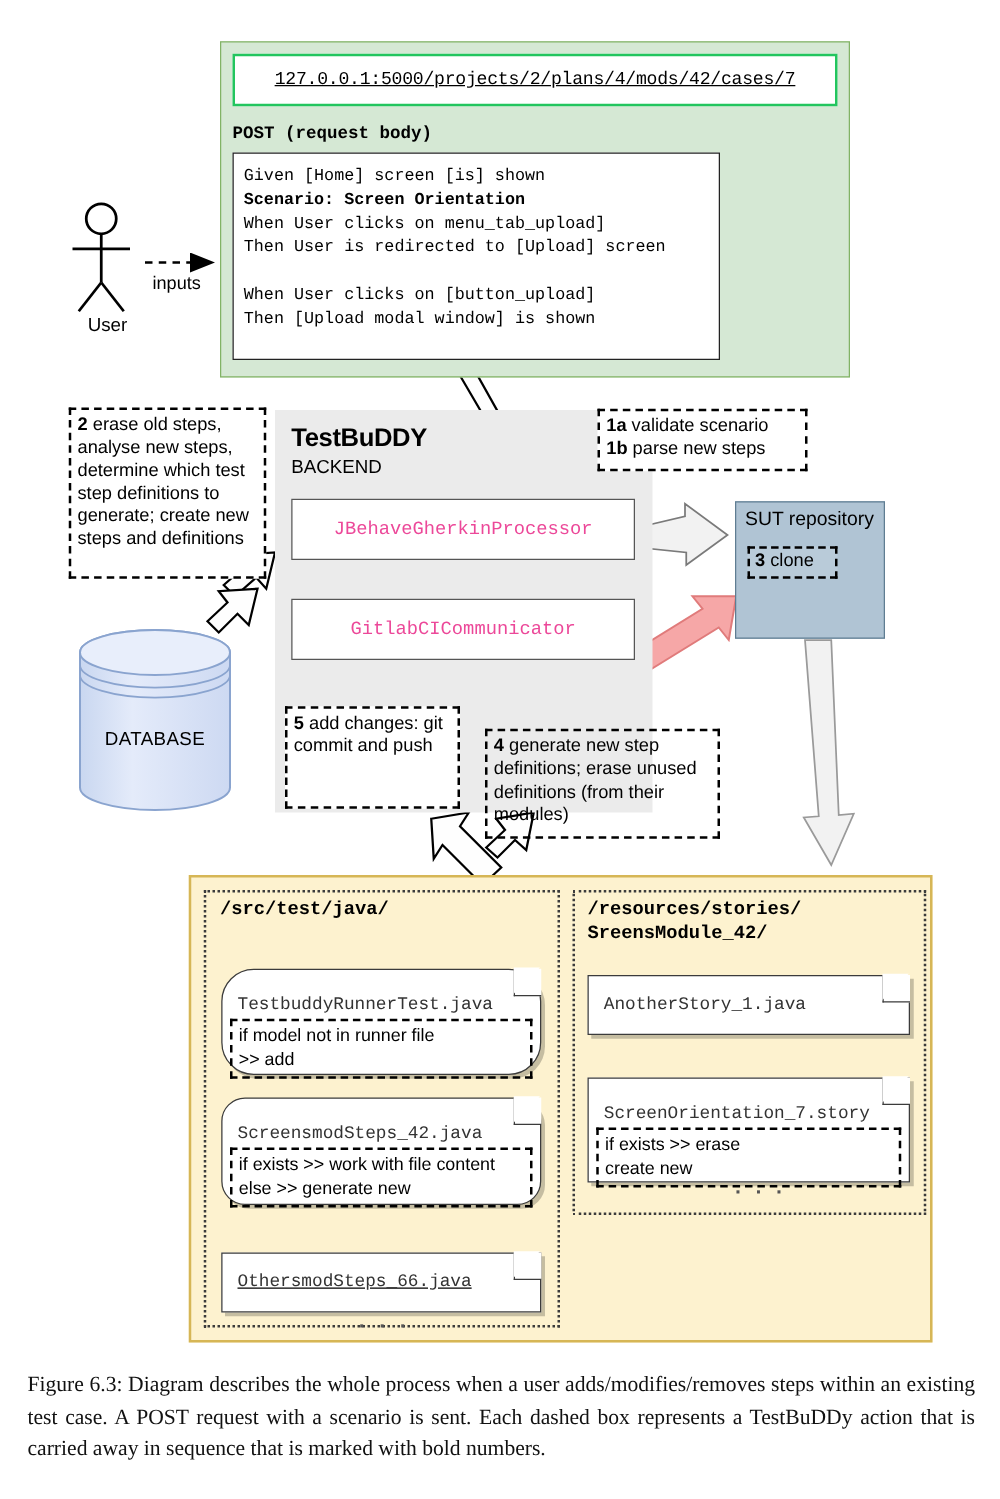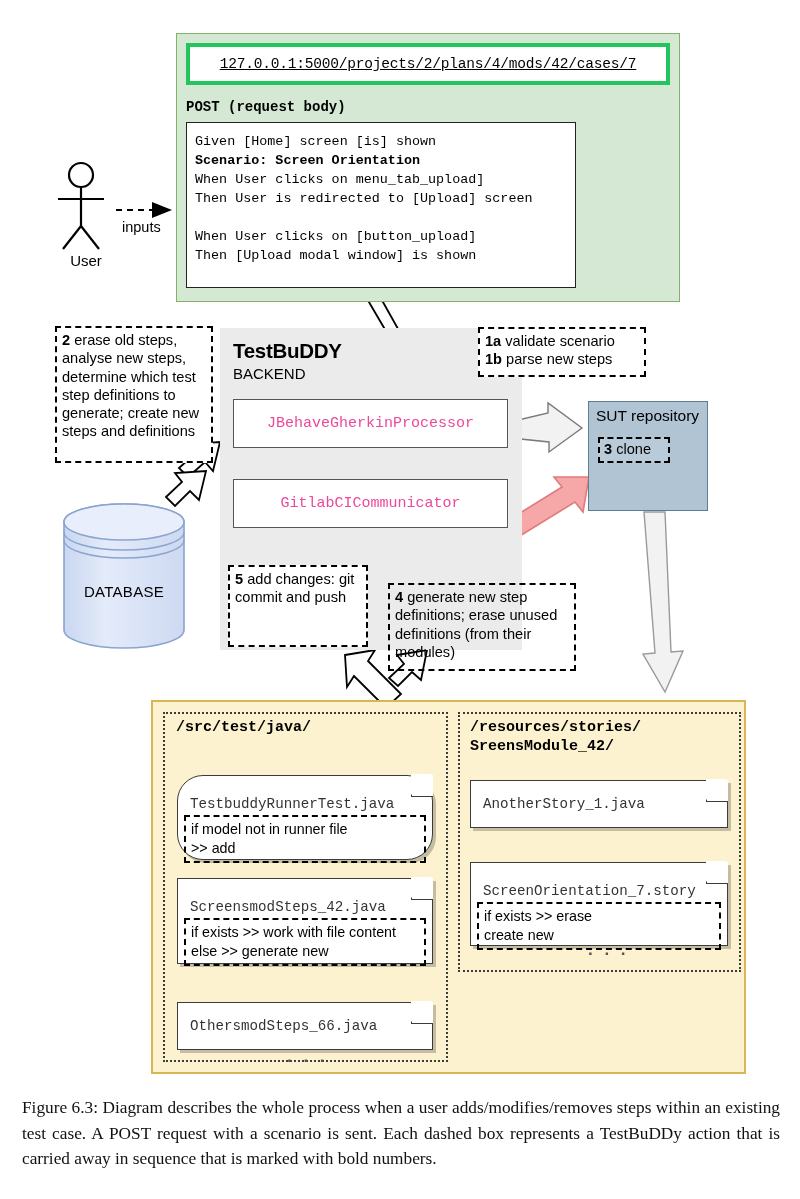--- a/index.html
+++ b/index.html
@@ -8,21 +8,21 @@
   #stage{position:absolute;left:0;top:0;width:800px;height:1199px;overflow:hidden;}
   .abs{position:absolute;box-sizing:border-box;}
 
   
   #actor-label{left:56px;top:252px;width:60px;text-align:center;font-size:15px;}
 
   
   #request-panel{left:176px;top:33px;width:504px;height:269px;
       background:#d5e8d4;border:1.5px solid #82b366;}
   #url-box{left:186px;top:43px;width:484px;height:42px;background:#fff;
-      border:4px solid #22c55e;display:flex;align-items:center;justify-content:center;}
+      border:2px solid #22c55e;display:flex;align-items:center;justify-content:center;}
   #url-text{font-family:"Liberation Mono",monospace;font-size:14.5px;
       letter-spacing:-.2px;text-decoration:underline;white-space:nowrap;}
   #post-label{left:186px;top:99px;font-family:"Liberation Mono",monospace;
       font-size:14px;font-weight:bold;}
   #scenario-box{left:186px;top:122px;width:390px;height:166px;background:#fff;
       border:1.5px solid #222;padding:9px 0 0 8px;}
   .mono{font-family:"Liberation Mono",monospace;font-size:13.4px;line-height:19px;
         white-space:pre;}
   .mono.bold{font-weight:bold;}
 
@@ -73,22 +73,22 @@
   .file .fold{position:absolute;right:-1px;top:-1px;width:21px;height:21px;
       background:#fff;border-left:1.6px solid #3b3b3b;border-bottom:1.6px solid #3b3b3b;
       transform:none;}
   .file .fold:after{content:"";position:absolute;left:-1px;top:-1px;width:0;height:0;
       border-left:21px solid #fff;border-bottom:21px solid transparent;}
   .file-name{font-family:"Liberation Mono",monospace;font-size:14.2px;color:#333;
       padding:20px 0 0 12px;white-space:nowrap;}
   .inner-note{border:2px dashed #000;margin:3px 6px 0 6px;padding:3px 5px;
       font-size:14.3px;line-height:19px;background:transparent;}
   #file-runner{left:177px;top:775px;width:256px;height:85px;border-radius:26px;}
-  #file-screens{left:177px;top:878px;width:256px;height:86px;}
-  #file-others{left:177px;top:1002px;width:256px;height:48px;}
+  #file-screens{left:177px;top:878px;width:256px;height:86px;border-radius:19px;}
+  #file-others{left:177px;top:1002px;width:256px;height:48px;text-decoration:underline;}
   #file-another{left:470px;top:780px;width:258px;height:48px;}
   #file-story{left:470px;top:862px;width:258px;height:84px;}
   .ellipsis{font-size:17px;letter-spacing:3px;font-weight:bold;color:#555;position:absolute;}
   #dots-src{left:287px;top:1051px;}
   #dots-res{left:588px;top:944px;}
 
   
   #caption{left:22px;top:1095px;width:758px;font-family:"Liberation Serif",serif;
       font-size:17.3px;line-height:25.5px;text-align:justify;color:#111;}
 

